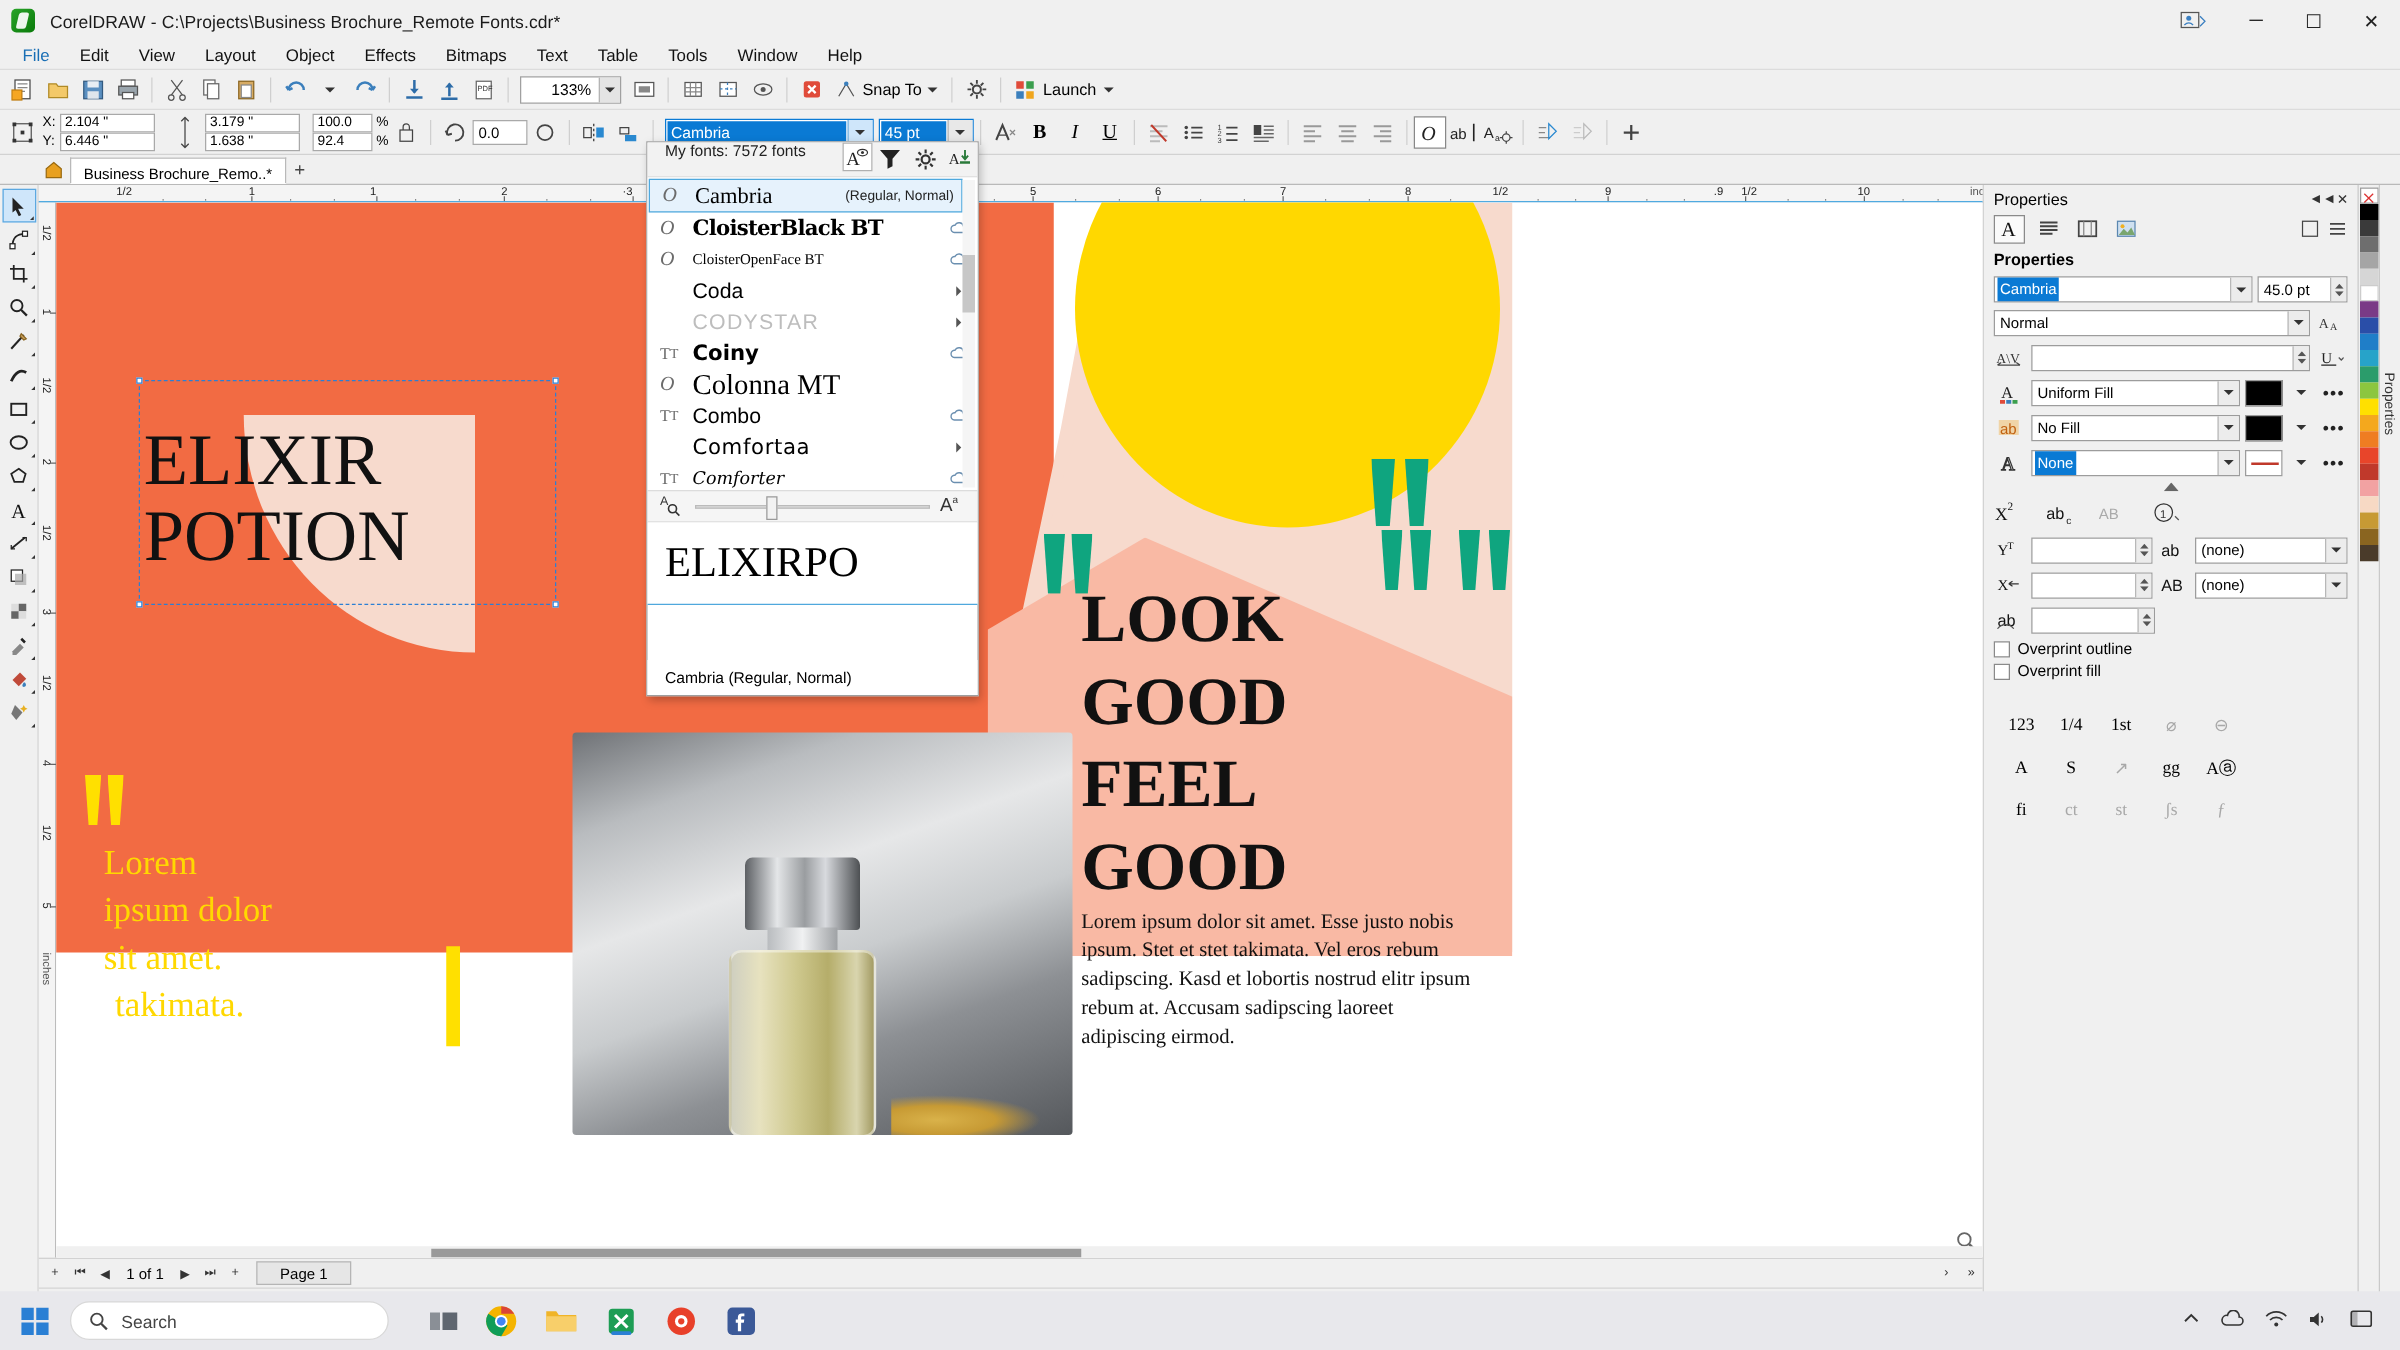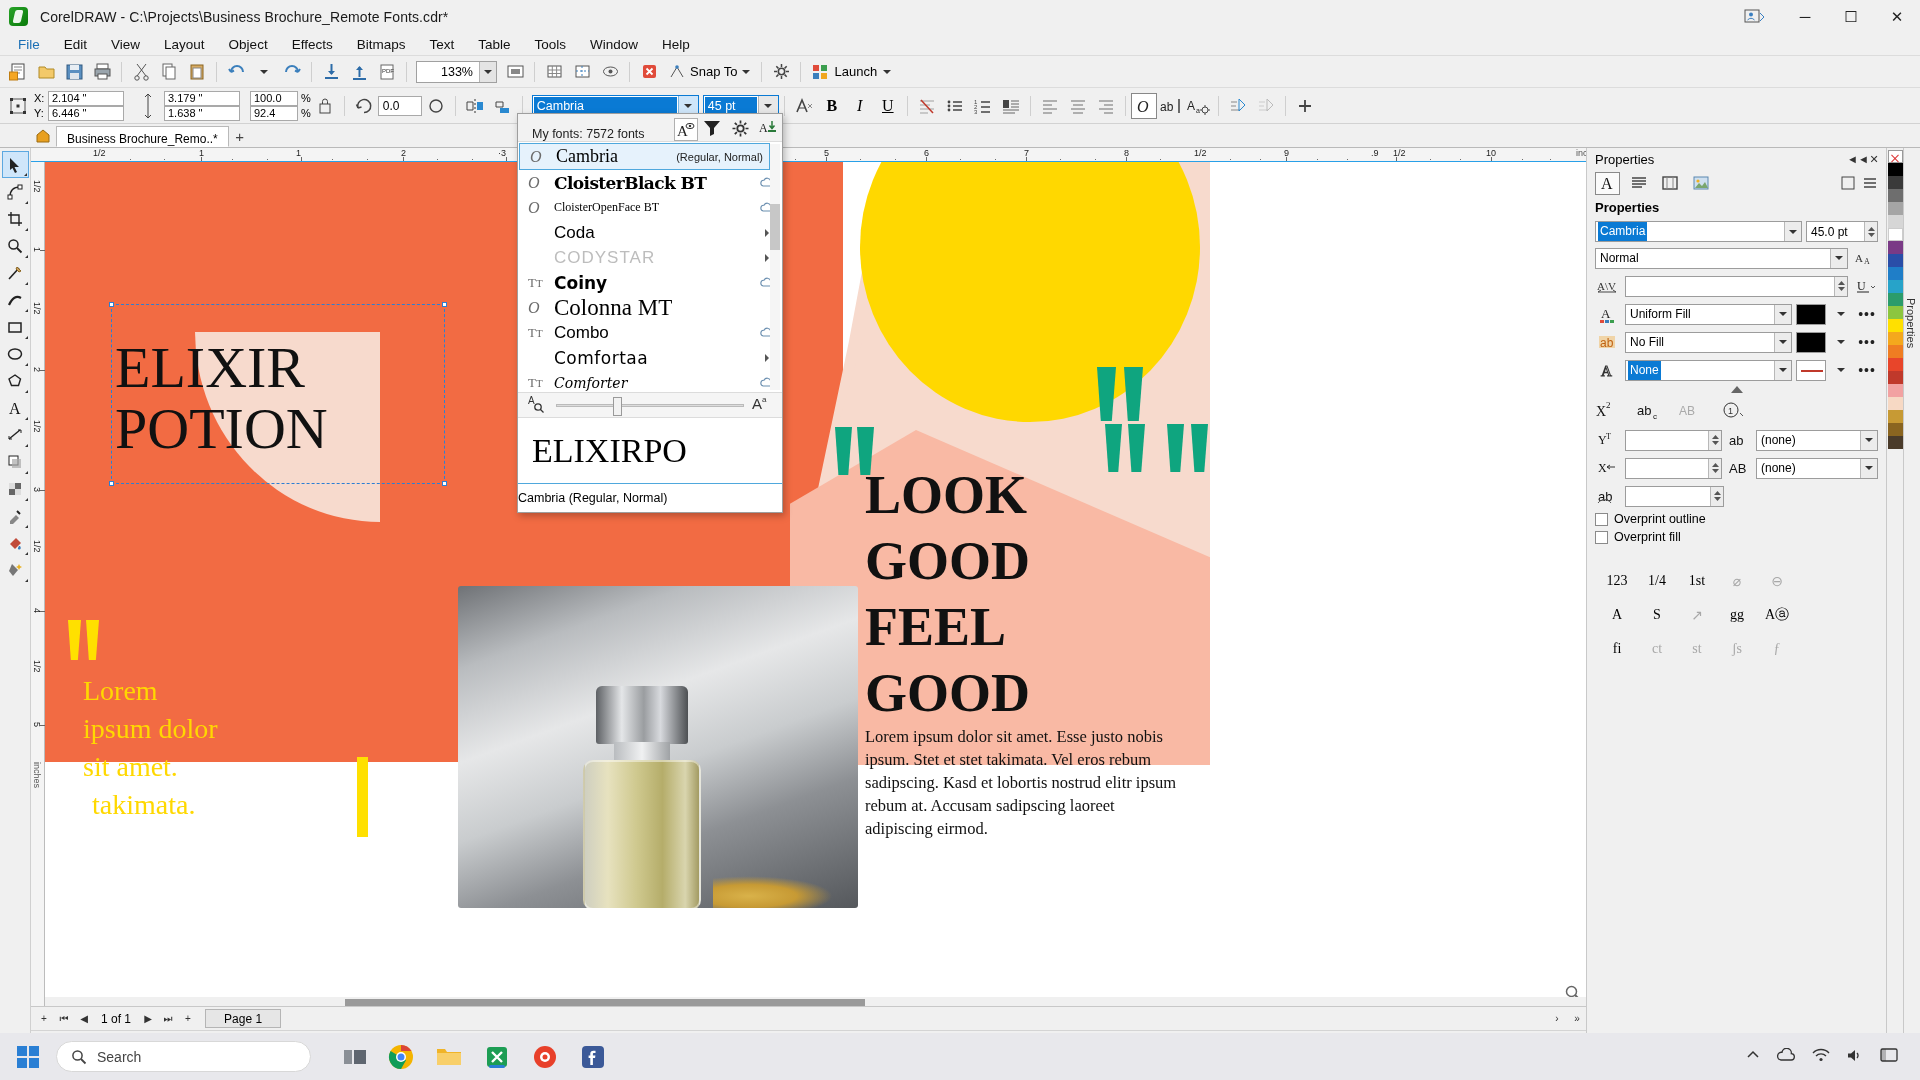--- a/index.html
+++ b/index.html
@@ -205,42 +205,42 @@
               align-items:center; padding-top:2px; flex:none; }
   .pcell { width:15px; height:13px; }
   
   .vdock { width:17px; background:#f0f0f0; border-left:1px solid #c9c9c9; flex:none; position:relative; }
   .vdock .lbl { position:absolute; top:150px; left:1px; writing-mode:vertical-rl; font-size:11px; color:#333; }
 
   
   .fontdd { position:absolute; left:517px; top:113px; width:266px; background:#fff;
             border:1px solid #9e9e9e; box-shadow:2px 3px 7px rgba(0,0,0,.26); z-index:200;
             display:flex; flex-direction:column; }
-  .fd-head { height:28px; background:#f2f2f2; border-bottom:1px solid #dcdcdc; display:flex; align-items:flex-end;
+  .fd-head { height:28px; background:#f2f2f2; border-bottom:1px solid #dcdcdc; display:flex; align-items:flex-start;
              padding-left:14px; }
   .fd-head .cnt { flex:1; font-size:12.5px; color:#222; }
   .fd-hbtn { width:28px; height:26px; display:flex; align-items:center; justify-content:center; }
   .fd-hbtn.box { border:1px solid #b0b0b0; background:#fff; width:24px; height:23px; }
   .fd-list { position:relative; height:250px; background:#fff; }
   .fd-item { height:25px; display:flex; align-items:center; padding-left:10px; padding-right:6px; }
   .fd-item.sel { background:#e6f2fc; border:1px solid #4fa8dd; height:27px; }
   .fd-ic { width:26px; font-size:13px; color:#6b6b6b; display:flex; align-items:center; justify-content:flex-start; }
   .fd-nm { flex:1; font-size:16px; color:#000; white-space:nowrap; overflow:hidden; }
   .fd-sub { font-size:11px; color:#222; margin-left:6px; }
   .fd-cloud { width:18px; display:flex; align-items:center; justify-content:center; }
   .fd-sbar { position:absolute; right:2px; top:2px; width:10px; bottom:2px; background:#f5f5f5; }
   .fd-sthumb { position:absolute; right:2px; top:62px; width:10px; height:46px; background:#c7c7c7; }
   .fd-slider { height:26px; background:#f5f5f5; border-top:1px solid #dcdcdc; border-bottom:1px solid #dcdcdc;
                display:flex; align-items:center; padding:0 10px; gap:8px; }
   .sl-track { flex:1; height:3px; background:#dcdcdc; border:1px solid #bbb; position:relative; }
   .sl-thumb { position:absolute; left:30%; top:-8px; width:9px; height:19px; background:#f2f2f2; border:1px solid #9a9a9a; }
   .fd-preview { height:66px; background:#fff; display:flex; align-items:center; padding:0 14px;
                 border-bottom:1px solid #4fa8dd; }
   .fd-preview .pv { font-family:"Liberation Serif", serif; font-size:34px; color:#000; }
-  .fd-foot { height:28px; display:flex; align-items:center; font-size:12.5px; background:#fff; }
+  .fd-foot { height:28px; display:flex; align-items:center; padding-left:14px; font-size:12.5px; background:#fff;margin-top:44px; }
 </style>
 </head>
 <body>
 
 <div class="app">
 
   <div class="titlebar">
     <div class="cdr-logo"></div>
     <div class="title-text">CorelDRAW - C:\Projects\Business Brochure_Remote Fonts.cdr*</div>
     <div class="title-spacer"></div>

